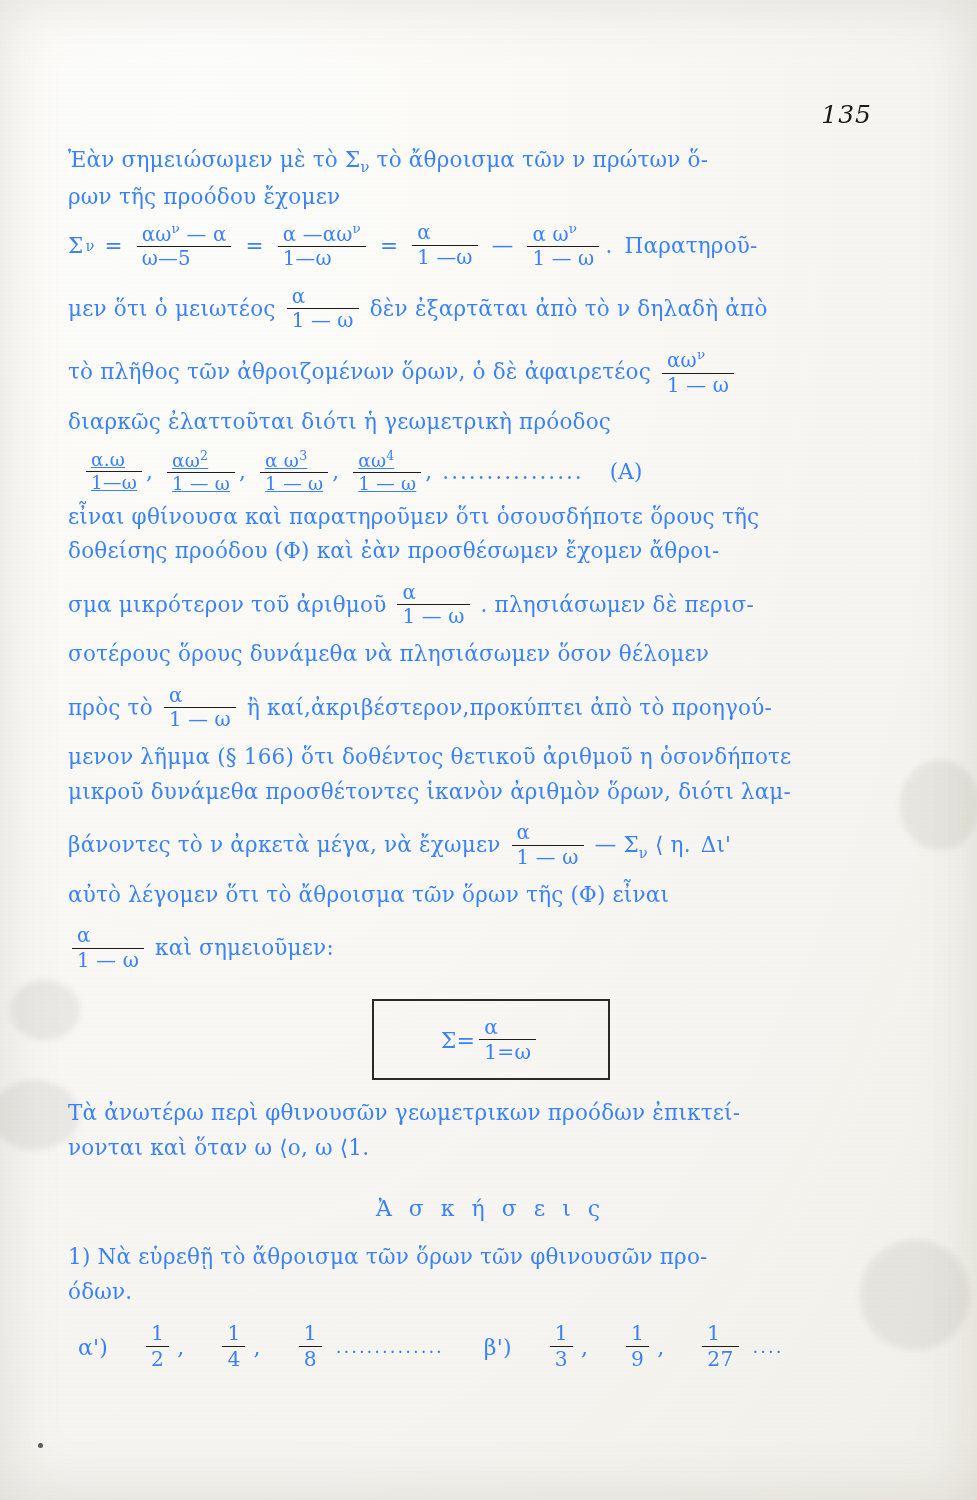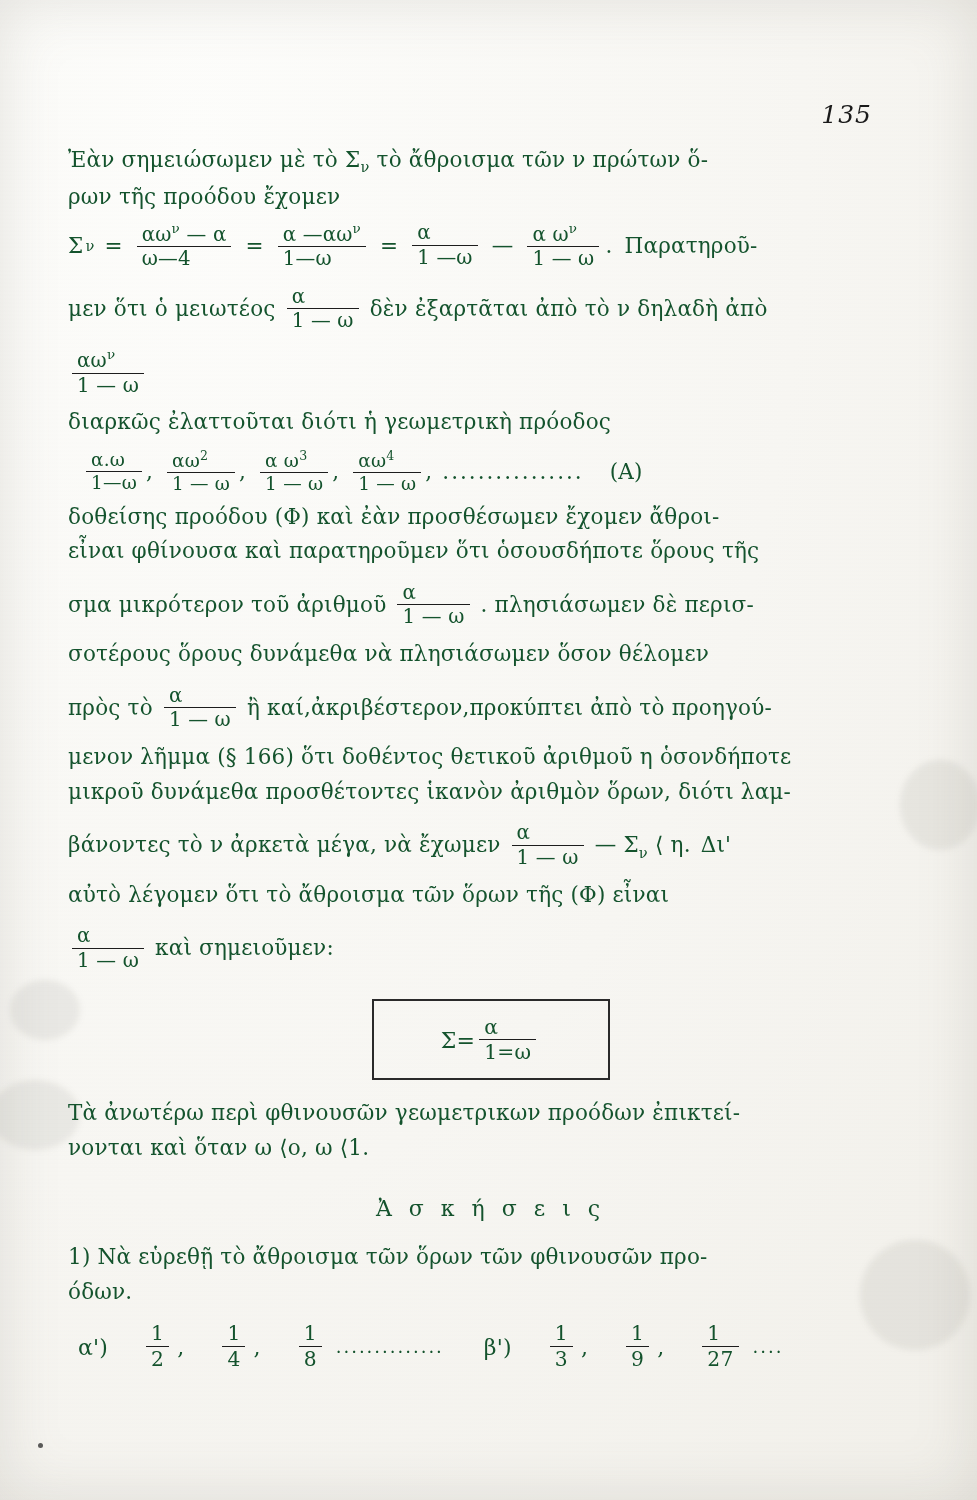--- a/index.html
+++ b/index.html
@@ -52,21 +52,21 @@
     color: #1a1a1a;
     font-style: italic;
   }
   .body-text {
     position: absolute;
     left: 8px;
     top: 85px;
     width: 845px;
     font-size: 21.5px;
     line-height: 1.42;
-    color: #14532d;
+    color: #3b82f6;
     letter-spacing: .2px;
   }
   p.line {
     margin: 0 0 4px 0;
   }
   
   .frac {
     display: inline-block;
     vertical-align: middle;
     text-align: left;
@@ -79,21 +79,21 @@
     display: block;
     padding: 0 5px 1px 5px;
     font-size: .92em;
   }
   .frac .den {
     display: block;
     border-top: 1.6px solid #1d1d1d;
     padding: 1px 5px 0 5px;
     font-size: .92em;
   }
-  .frac.small .num, .frac.small .den { font-size: .86em; }
+  .frac.small .num, .frac.small .den { font-size: .86em; text-decoration: underline; }
   .sup { font-size: .68em; vertical-align: super; }
   .sub { font-size: .68em; vertical-align: sub; }
   .eq-row {
     margin: 10px 0 8px 0;
     display: flex;
     align-items: center;
     flex-wrap: wrap;
     gap: 2px;
   }
   .eq-row .op { margin: 0 8px; }
@@ -197,21 +197,21 @@
       <span>Ἐὰν σημειώσωμεν μὲ τὸ Σ</span><span class="sub">ν</span><span> τὸ ἄθροισμα τῶν ν πρώτων ὅ-</span>
     </p>
     <p class="line">ρων τῆς προόδου ἔχομεν</p>
 
     <div class="eq-row">
       <span>Σ</span>
         <span class="sub">ν</span>
       <span class="op">=</span>
       <span class="frac">
         <span class="num"><span>αω</span><span class="sup">ν</span><span> — α</span></span>
-        <span class="den">ω—4</span>
+        <span class="den">ω—5</span>
       </span>
       <span class="op">=</span>
       <span class="frac">
         <span class="num"><span>α —αω</span><span class="sup">ν</span></span>
         <span class="den">1—ω</span>
       </span>
       <span class="op">=</span>
       <span class="frac">
         <span class="num">α</span>
         <span class="den">1 —ω</span>
@@ -228,20 +228,21 @@
     <div class="tall-line">
       <span>μεν ὅτι ὁ μειωτέος</span>
       <span class="frac">
         <span class="num">α</span>
         <span class="den">1 — ω</span>
       </span>
       <span>δὲν ἐξαρτᾶται ἀπὸ τὸ ν δηλαδὴ ἀπὸ</span>
     </div>
 
     <div class="tall-line">
+      <span>τὸ πλῆθος τῶν ἀθροιζομένων ὅρων, ὁ δὲ ἀφαιρετέος</span>
       <span class="frac">
         <span class="num"><span>αω</span><span class="sup">ν</span></span>
         <span class="den">1 — ω</span>
       </span>
     </div>
 
     <p class="line">διαρκῶς ἐλαττοῦται διότι ἡ γεωμετρικὴ πρόοδος</p>
 
     <div class="series-row">
       <span class="frac small">
@@ -261,22 +262,22 @@
       <span class="comma">,</span>
       <span class="frac small">
         <span class="num"><span>αω</span><span class="sup">4</span></span>
         <span class="den">1 — ω</span>
       </span>
       <span class="comma">,</span>
       <span class="dotted">................</span>
       <span class="label-A">(A)</span>
     </div>
 
+    <p class="line">εἶναι φθίνουσα καὶ παρατηροῦμεν ὅτι ὁσουσδήποτε ὅρους τῆς</p>
     <p class="line">δοθείσης προόδου (Φ) καὶ ἐὰν προσθέσωμεν ἔχομεν ἄθροι-</p>
-    <p class="line">εἶναι φθίνουσα καὶ παρατηροῦμεν ὅτι ὁσουσδήποτε ὅρους τῆς</p>
 
     <div class="tall-line">
       <span>σμα μικρότερον τοῦ ἀριθμοῦ</span>
       <span class="frac">
         <span class="num">α</span>
         <span class="den">1 — ω</span>
       </span>
       <span>. πλησιάσωμεν δὲ περισ-</span>
     </div>
 

